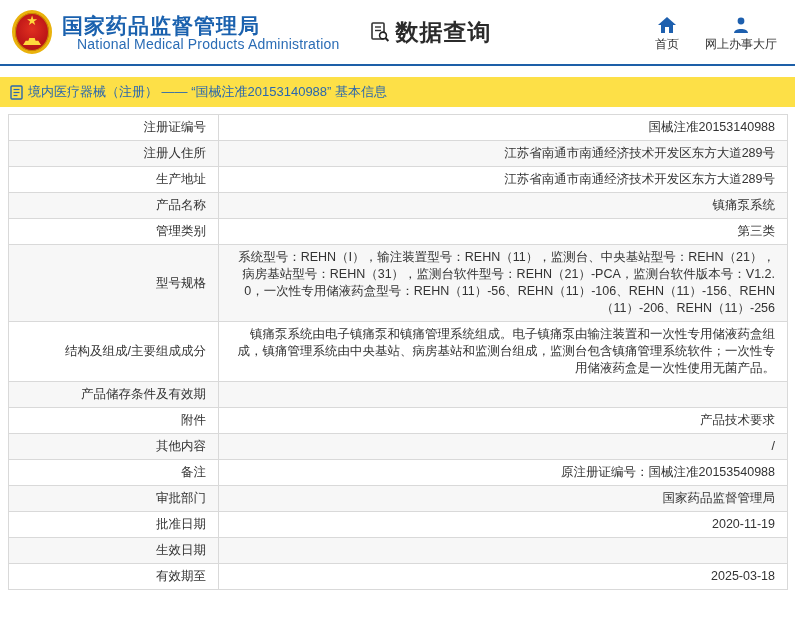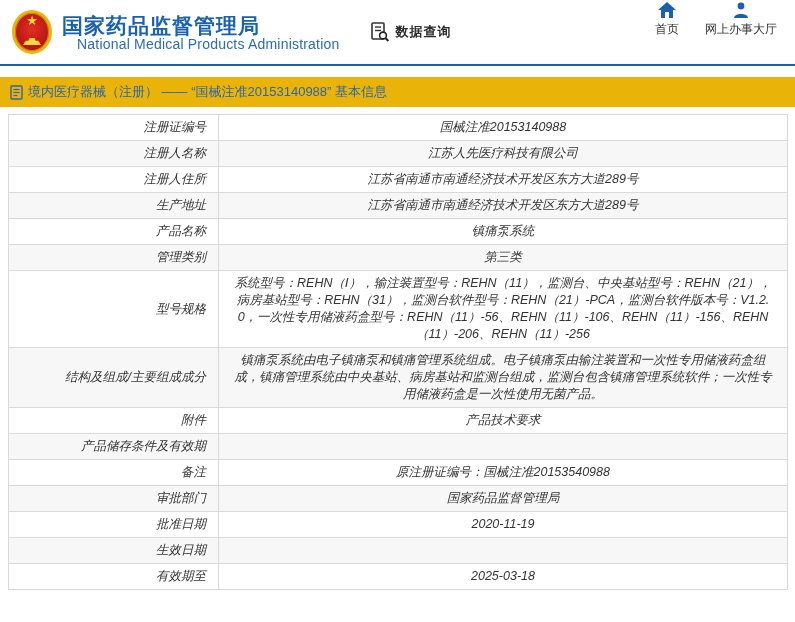--- a/index.html
+++ b/index.html
@@ -14,39 +14,39 @@
     background:radial-gradient(circle at 50% 42%, #e03020 0%, #c01818 55%, #a81010 100%);
     border:3px solid #e9b20c; position:relative; box-shadow:inset 0 0 0 1px #c89000; }
   .emblem .star { position:absolute; top:1px; left:50%; transform:translateX(-50%);
     color:#ffd83d; font-size:13px; line-height:13px; }
   .emblem .gate { position:absolute; bottom:6px; left:50%; transform:translateX(-50%);
     width:18px; height:7px; background:#ffd83d; clip-path:polygon(0 100%,15% 40%,30% 40%,35% 0,65% 0,70% 40%,85% 40%,100% 100%); }
   .title-block { margin-left:8px; }
   .title-cn { color:#1a61ae; font-size:21px; font-weight:bold; letter-spacing:1px; line-height:24px; }
   .title-en { color:#2a6cb5; font-size:14px; line-height:13px; letter-spacing:0.2px;margin-left:15px; }
   .nav-dq { display:flex; align-items:center; margin-left:30px; cursor:pointer; }
-  .nav-dq .dq-label { font-size:13px; color:#2b2b2b; font-weight:bold; margin-left:4px; letter-spacing:1px; }
-  .header-right { position:absolute; right:18px; top:2px; display:flex; gap:26px; }
+  .nav-dq .dq-label { font-size:23px; color:#2b2b2b; font-weight:bold; margin-left:4px; letter-spacing:1px; }
+  .header-right { position:absolute; right:18px; top:17px; display:flex; gap:26px; }
   .hr-item { display:flex; flex-direction:column; align-items:center; cursor:pointer; }
   .hr-item .hr-label { font-size:12px; color:#333; margin-top:3px; white-space:nowrap; }
 
   
-  .crumb-bar { margin-top:11px; height:30px; background:#eab308; display:flex;
+  .crumb-bar { margin-top:11px; height:30px; background:#fde047; display:flex;
     align-items:center; padding:0 10px; }
   .crumb-text { color:#2a67ae; font-size:13px; margin-left:5px; }
 
   
   .tbl-wrap { margin:7px 7px 0 8px; }
   table.info { width:100%; border-collapse:collapse; table-layout:fixed;
     border:1px solid #d9d9d9; }
   table.info tr:nth-child(even) { background:#f7f7f7; }
   table.info td { border:1px solid #d9d9d9; font-size:12.5px; color:#333;
-    padding:4px 12px; line-height:17px; vertical-align:middle;font-style:italic; }
+    padding:4px 12px; line-height:17px; vertical-align:middle; }
   td.label-cell { width:210px; text-align:right; color:#4d4d4d; }
-  td.value-cell { text-align:center; word-break:break-all; }
+  td.value-cell { text-align:right; word-break:break-all; }
 
   svg { display:block; }
 </style>
 </head>
 <body>
 
 <div class="header">
   <div class="logo-wrap">
     <div class="emblem">
       <span class="star">★</span>
@@ -103,24 +103,20 @@
 </div>
 
 <div class="tbl-wrap">
   <table class="info">
     <tbody id="info-tbody">
         <tr>
           <td class="label-cell"><span>注册证编号</span></td>
           <td class="value-cell"><span>国械注准20153140988</span></td>
         </tr>
         <tr>
-          <td class="label-cell"><span>注册人名称</span></td>
-          <td class="value-cell"><span>江苏人先医疗科技有限公司</span></td>
-        </tr>
-        <tr>
           <td class="label-cell"><span>注册人住所</span></td>
           <td class="value-cell"><span>江苏省南通市南通经济技术开发区东方大道289号</span></td>
         </tr>
         <tr>
           <td class="label-cell"><span>生产地址</span></td>
           <td class="value-cell"><span>江苏省南通市南通经济技术开发区东方大道289号</span></td>
         </tr>
         <tr>
           <td class="label-cell"><span>产品名称</span></td>
           <td class="value-cell"><span>镇痛泵系统</span></td>
@@ -131,26 +127,30 @@
         </tr>
         <tr>
           <td class="label-cell"><span>型号规格</span></td>
           <td class="value-cell"><span>系统型号：REHN（Ⅰ），输注装置型号：REHN（11），监测台、中央基站型号：REHN（21），病房基站型号：REHN（31），监测台软件型号：REHN（21）-PCA，监测台软件版本号：V1.2.0，一次性专用储液药盒型号：REHN（11）-56、REHN（11）-106、REHN（11）-156、REHN（11）-206、REHN（11）-256</span></td>
         </tr>
         <tr>
           <td class="label-cell"><span>结构及组成/主要组成成分</span></td>
           <td class="value-cell"><span>镇痛泵系统由电子镇痛泵和镇痛管理系统组成。电子镇痛泵由输注装置和一次性专用储液药盒组成，镇痛管理系统由中央基站、病房基站和监测台组成，监测台包含镇痛管理系统软件；一次性专用储液药盒是一次性使用无菌产品。</span></td>
         </tr>
         <tr>
+          <td class="label-cell"><span>产品储存条件及有效期</span></td>
+          <td class="value-cell"><span></span></td>
+        </tr>
+        <tr>
           <td class="label-cell"><span>附件</span></td>
           <td class="value-cell"><span>产品技术要求</span></td>
         </tr>
         <tr>
-          <td class="label-cell"><span>产品储存条件及有效期</span></td>
-          <td class="value-cell"><span></span></td>
+          <td class="label-cell"><span>其他内容</span></td>
+          <td class="value-cell"><span>/</span></td>
         </tr>
         <tr>
           <td class="label-cell"><span>备注</span></td>
           <td class="value-cell"><span>原注册证编号：国械注准20153540988</span></td>
         </tr>
         <tr>
           <td class="label-cell"><span>审批部门</span></td>
           <td class="value-cell"><span>国家药品监督管理局</span></td>
         </tr>
         <tr>

